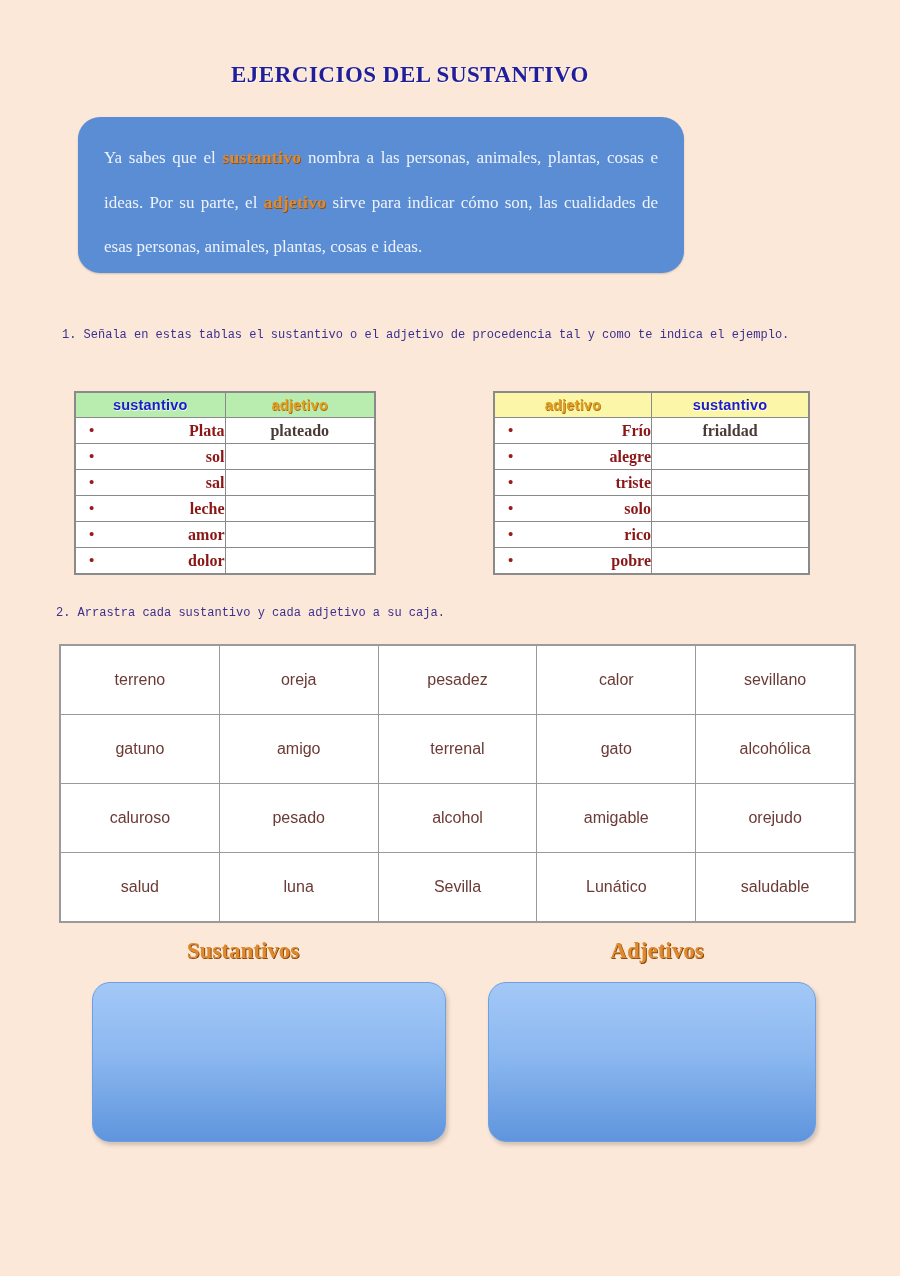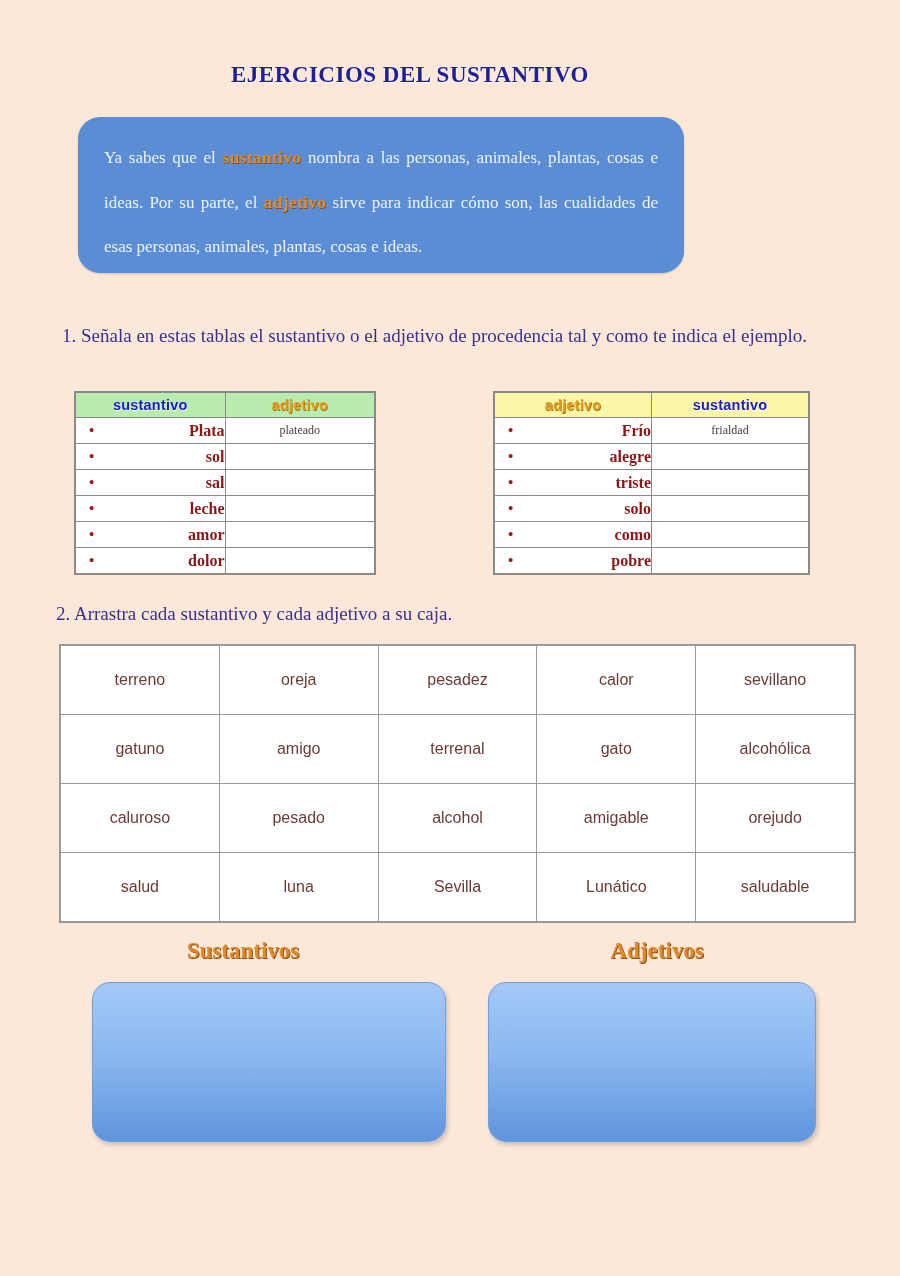--- a/index.html
+++ b/index.html
@@ -56,22 +56,22 @@
     font-weight: bold;
     font-size: 17.5px;
     color: #e08a2e;
     text-shadow: 0.7px 0.7px 0 #8a4a12;
     letter-spacing: 0.3px;
   }
 
   
   .instruction {
     position: absolute;
-    font-family: Liberation Serif, serif;
-    font-size: 19px;
+    font-family: Liberation Mono, monospace;
+    font-size: 12px;
     line-height: 21px;
     color: #3b2f8f;
   }
   #instruction-1 {
     left: 62px;
     top: 325px;
     width: 770px;
   }
   #instruction-2 {
     left: 56px;
@@ -133,22 +133,23 @@
   }
   .cell-word::before {
     content: "\2022";
     position: absolute;
     left: 13px;
     color: #9c1a1a;
     font-size: 15px;
   }
   .cell-answer {
     text-align: center;
-    font-size: 12px;
+    font-size: 16px;
     color: #4a3a36;
+    font-weight: bold;
   }
   .cell-blank { background: #ffffff; }
 
   
   #word-grid {
     position: absolute;
     left: 60px;
     top: 645px;
     width: 795px;
     border-collapse: collapse;
@@ -261,21 +262,21 @@
     </tr>
     <tr>
       <td class="cell-word">triste</td>
       <td class="cell-answer cell-blank"></td>
     </tr>
     <tr>
       <td class="cell-word">solo</td>
       <td class="cell-answer cell-blank"></td>
     </tr>
     <tr>
-      <td class="cell-word">como</td>
+      <td class="cell-word">rico</td>
       <td class="cell-answer cell-blank"></td>
     </tr>
     <tr>
       <td class="cell-word">pobre</td>
       <td class="cell-answer cell-blank"></td>
     </tr>
   </tbody>
 </table>
 
 <div class="instruction" id="instruction-2">2. Arrastra cada sustantivo y cada adjetivo a su caja.</div>

